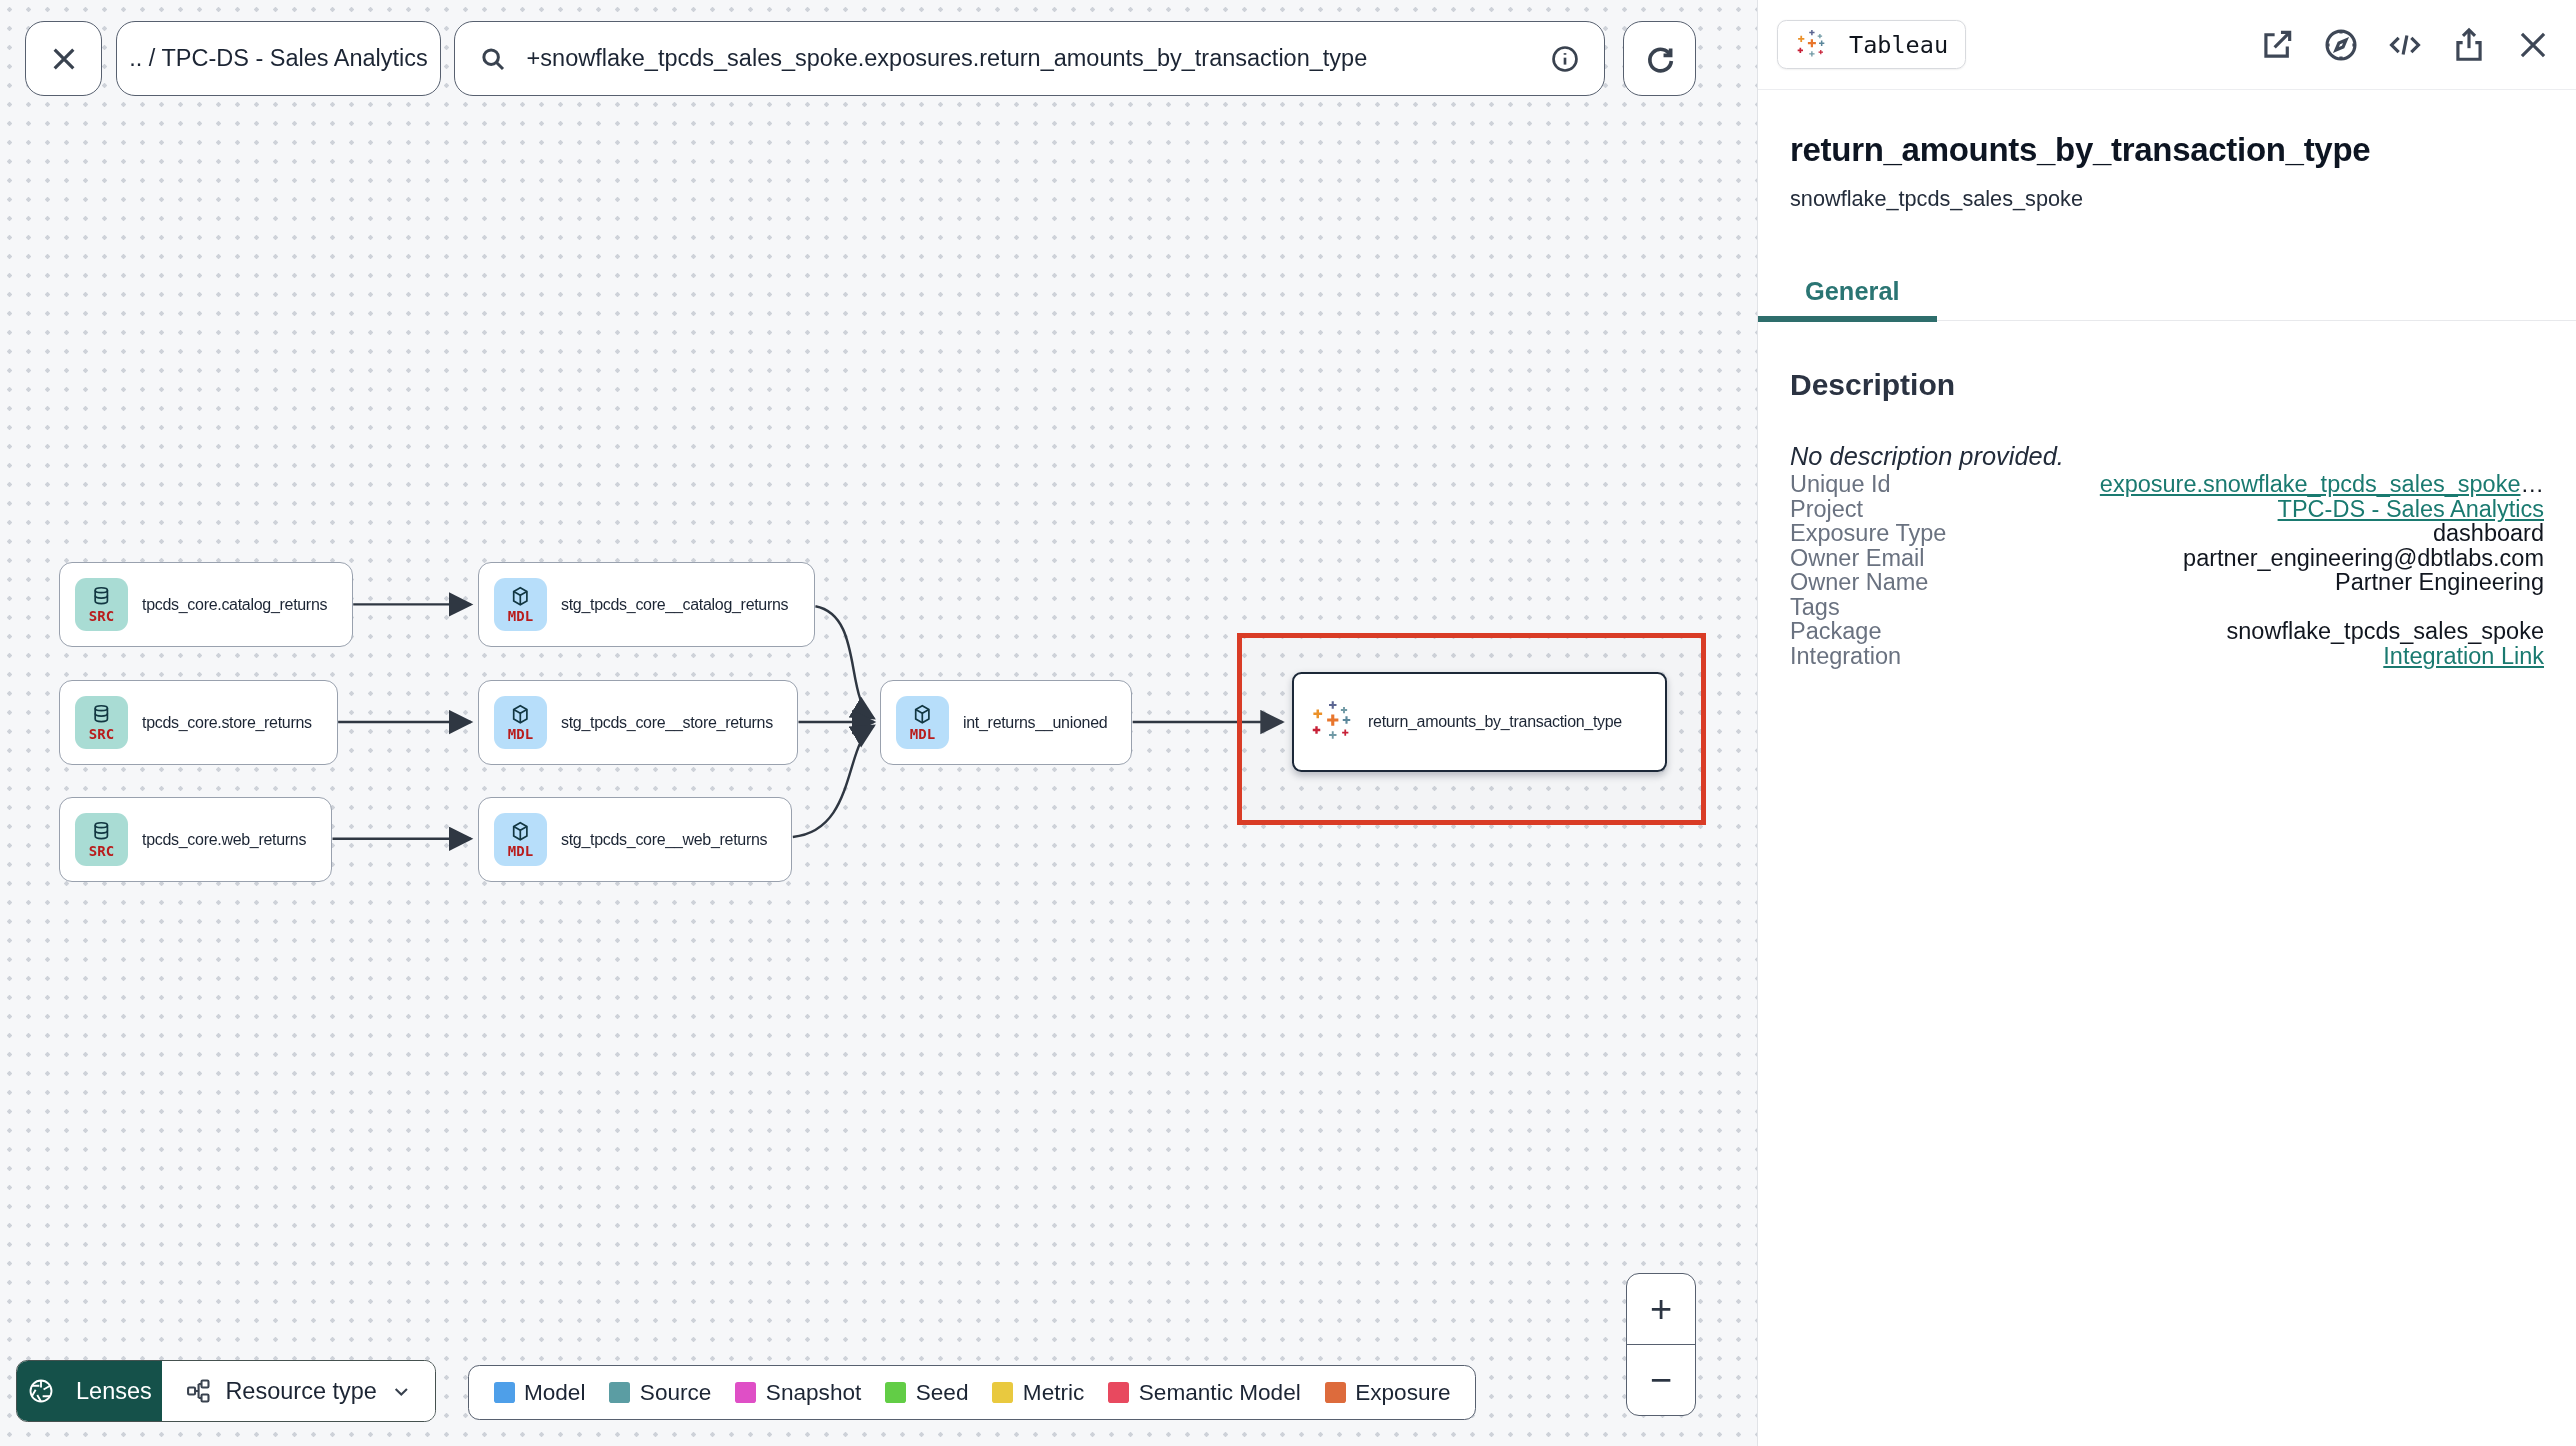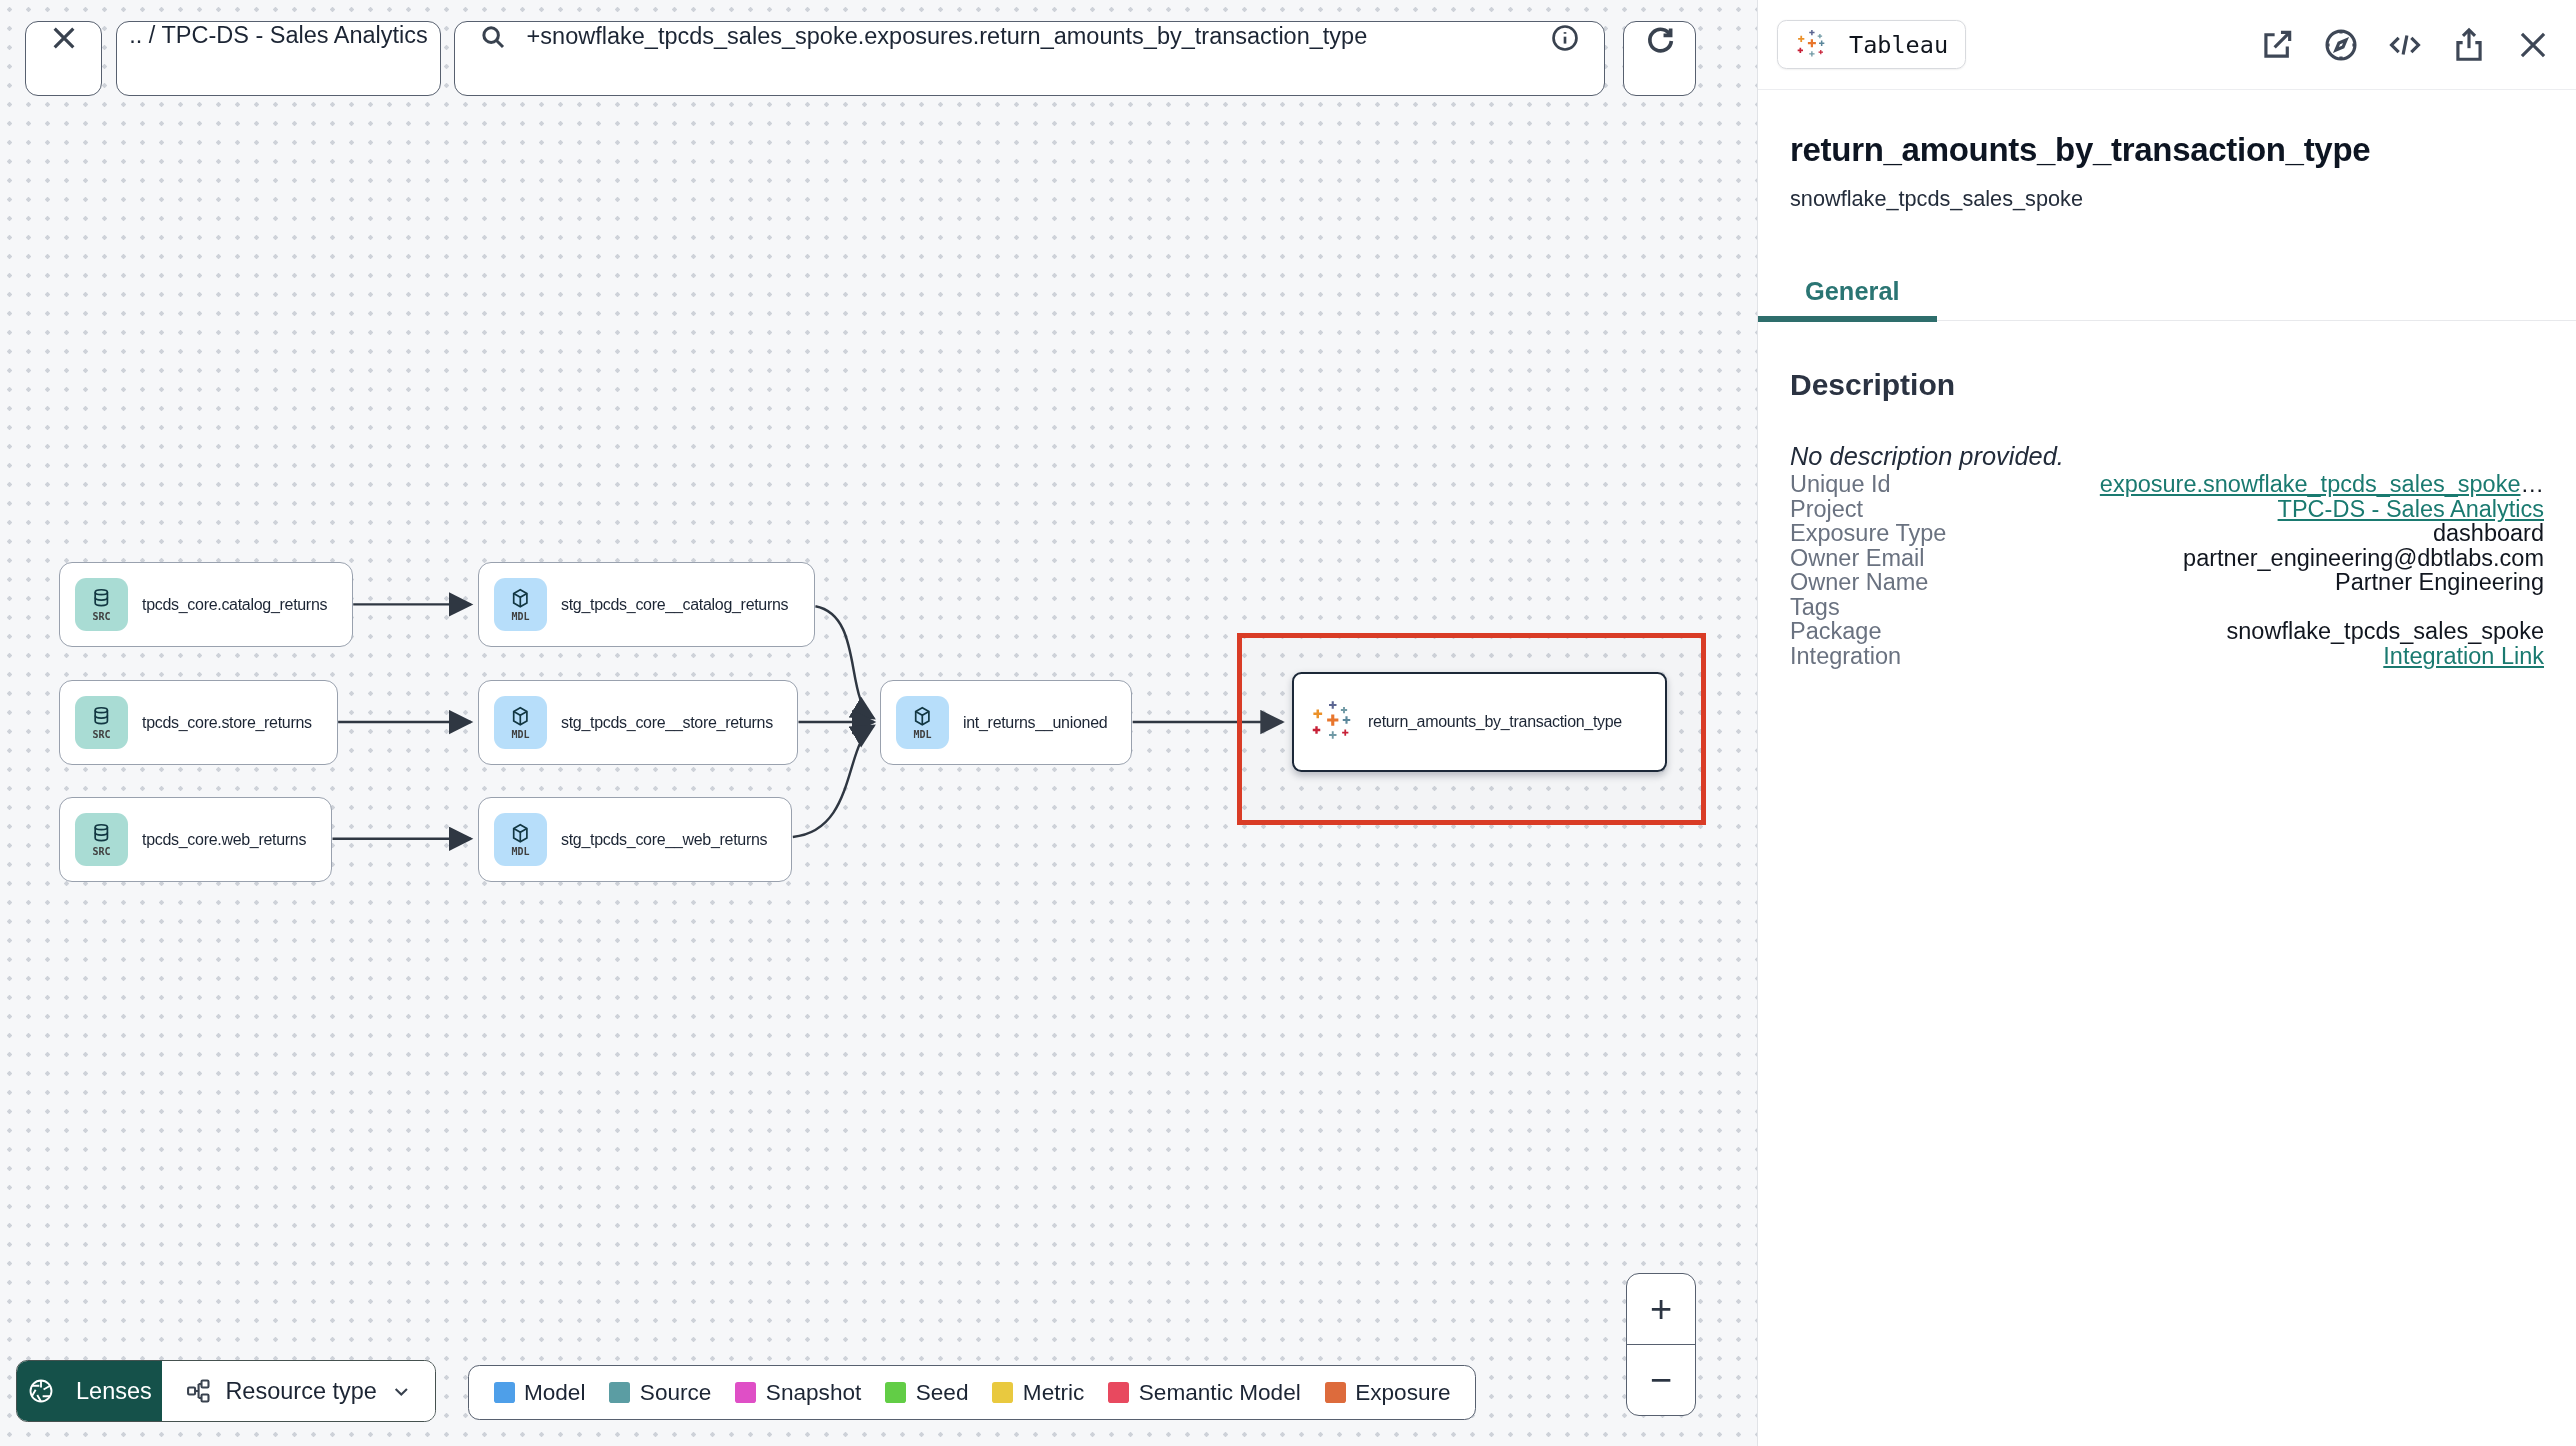--- a/index.html
+++ b/index.html
@@ -11,21 +11,21 @@
   .canvas{
     position:absolute;left:0;top:0;width:1757px;height:1446px;
     background-color:#f6f7f9;
     background-image:radial-gradient(#ced2d9 2.1px,transparent 2.3px);
     background-size:19px 19px;
   }
   .edges{position:absolute;left:0;top:0;width:1757px;height:1446px;pointer-events:none;}
   
   .tbtn{
     position:absolute;top:21px;height:75px;background:#fff;border:1.9px solid #57606f;
-    border-radius:13px;display:flex;align-items:flex-start;justify-content:center;box-sizing:border-box;
+    border-radius:19px;display:flex;align-items:center;justify-content:center;box-sizing:border-box;
     cursor:pointer;
   }
   .btn-close{left:25.4px;width:77px;}
   .btn-close svg{width:32px;height:32px;stroke:#39424f;stroke-width:2.4;fill:none;}
   .breadcrumb{left:116px;width:325px;font-size:23.5px;color:#1c2534;}
   .searchbox{left:454px;width:1151px;justify-content:flex-start;padding:0 22.6px;cursor:text;}
   .searchbox .mag{width:30px;height:30px;stroke:#39424f;stroke-width:2.4;fill:none;flex:0 0 auto;}
   .searchbox input{
     border:none;outline:none;background:transparent;flex:1 1 auto;margin-left:17px;
     font-family:"Liberation Sans",sans-serif;font-size:23.5px;color:#1c2534;
@@ -36,21 +36,21 @@
   
   .node{
     position:absolute;background:#fff;border:1.9px solid #99a1ae;border-radius:13px;
     display:flex;align-items:center;box-sizing:border-box;padding:0 9.4px 0 15px;cursor:pointer;
   }
   .chip{
     width:53px;height:53px;border-radius:11.3px;flex:0 0 auto;
     display:flex;flex-direction:column;align-items:center;justify-content:center;gap:0.9px;
   }
   .chip svg{width:22.6px;height:22.6px;fill:none;stroke:#123742;stroke-width:1.8;}
-  .chip .chip-label{font-family:"DejaVu Sans Mono",monospace;font-size:10px;font-weight:bold;color:#404040;}
+  .chip .chip-label{font-family:"DejaVu Sans Mono",monospace;font-size:14px;font-weight:bold;color:#b91c1c;}
   .chip-src{background:#a9dcd4;}
   .chip-mdl{background:#b7defa;}
   .chip-mdl svg,{stroke:#16304a;}
   .node-label{font-size:16px;letter-spacing:-0.3px;color:#1c2534;margin-left:14px;white-space:nowrap;}
   .node-exposure{border:2.8px solid #1c2838;border-radius:9.4px;box-shadow:0 3.8px 7.5px rgba(15,23,42,.25);}
   .tlogo{flex:0 0 auto;}
   
   .highlight{
     position:absolute;left:1237px;top:633px;width:469px;height:192px;
     border:5.6px solid #d93c26;box-sizing:border-box;background:rgba(180,180,180,0.04);

